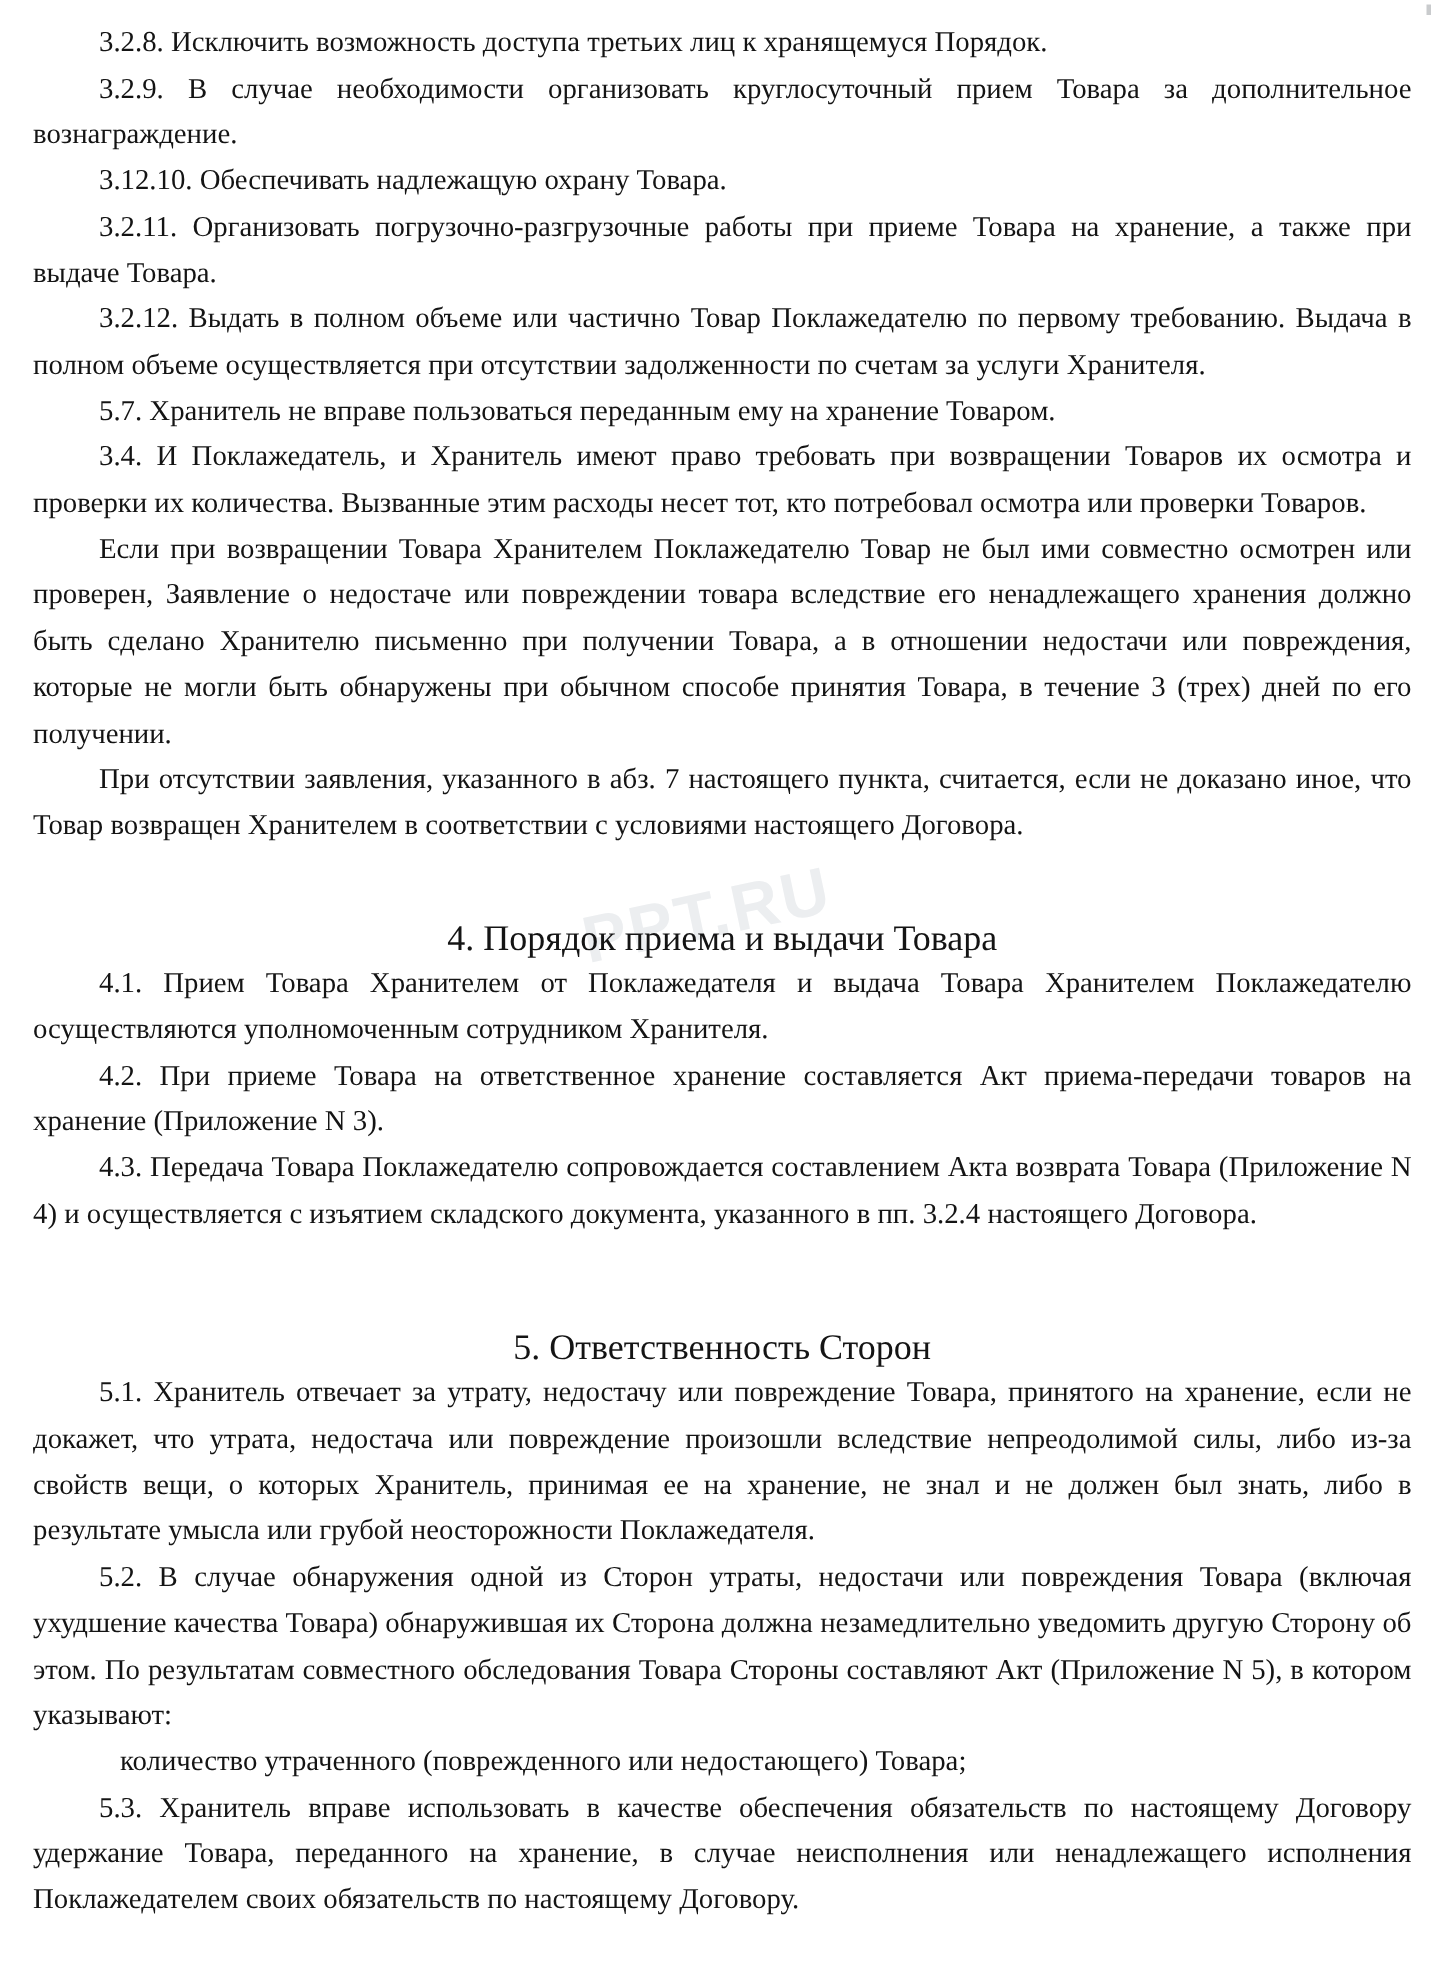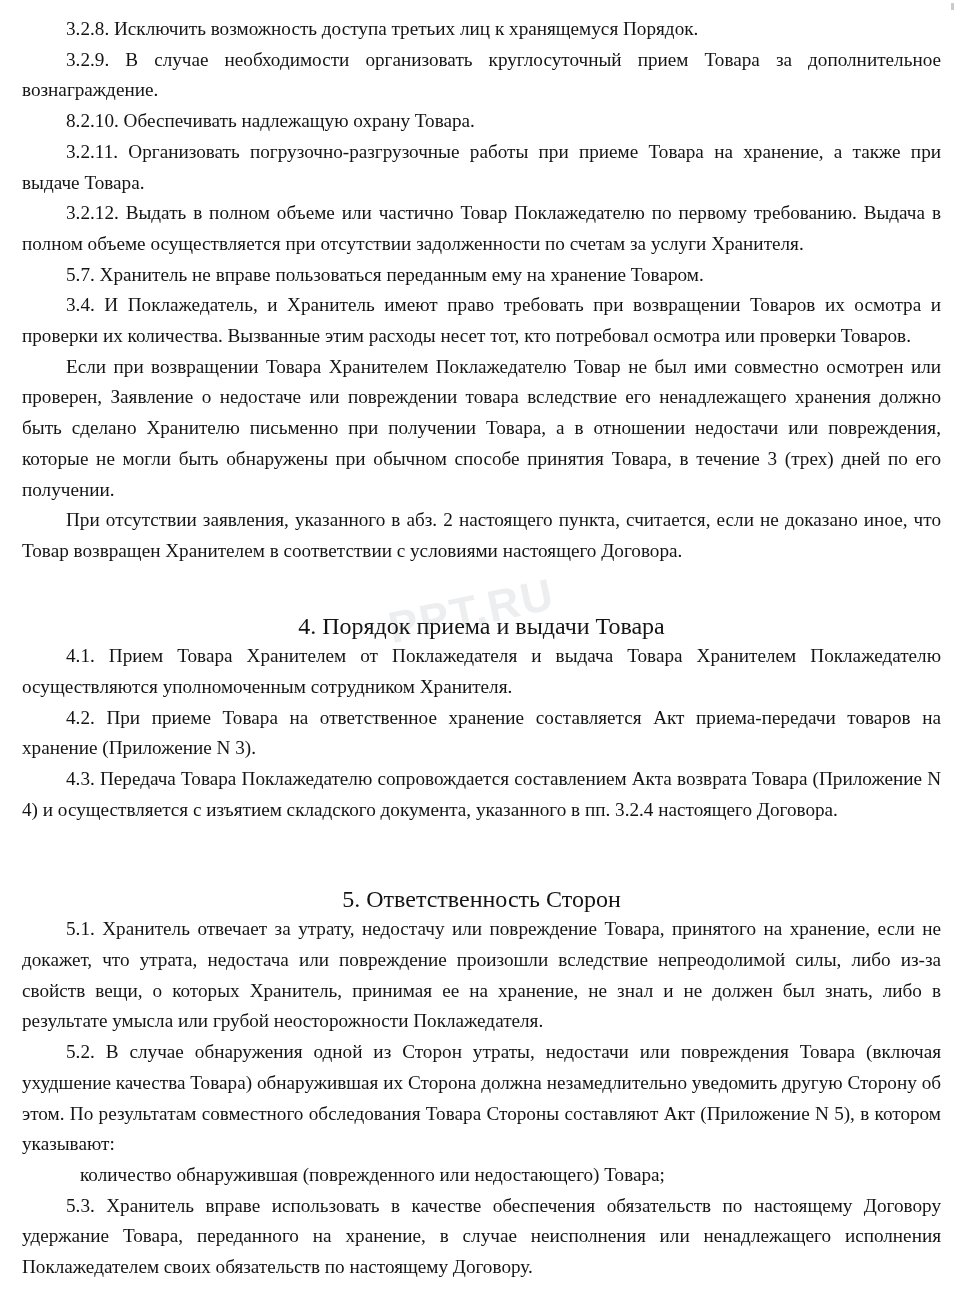--- a/index.html
+++ b/index.html
@@ -80,33 +80,33 @@
 
 <div class="page">
 
   <div class="scan-speck"></div>
 
   <div class="watermark">PPT.RU</div>
 
   <div class="doc-body">
       <p class="para">3.2.8. Исключить возможность доступа третьих лиц к хранящемуся Порядок.</p>
       <p class="para">3.2.9. В случае необходимости организовать круглосуточный прием Товара за дополнительное вознаграждение.</p>
-      <p class="para">8.2.10. Обеспечивать надлежащую охрану Товара.</p>
+      <p class="para">3.12.10. Обеспечивать надлежащую охрану Товара.</p>
       <p class="para">3.2.11. Организовать погрузочно-разгрузочные работы при приеме Товара на хранение, а также при выдаче Товара.</p>
       <p class="para">3.2.12. Выдать в полном объеме или частично Товар Поклажедателю по первому требованию. Выдача в полном объеме осуществляется при отсутствии задолженности по счетам за услуги Хранителя.</p>
       <p class="para">5.7. Хранитель не вправе пользоваться переданным ему на хранение Товаром.</p>
       <p class="para">3.4. И Поклажедатель, и Хранитель имеют право требовать при возвращении Товаров их осмотра и проверки их количества. Вызванные этим расходы несет тот, кто потребовал осмотра или проверки Товаров.</p>
       <p class="para">Если при возвращении Товара Хранителем Поклажедателю Товар не был ими совместно осмотрен или проверен, Заявление о недостаче или повреждении товара вследствие его ненадлежащего хранения должно быть сделано Хранителю письменно при получении Товара, а в отношении недостачи или повреждения, которые не могли быть обнаружены при обычном способе принятия Товара, в течение 3 (трех) дней по его получении.</p>
-      <p class="para">При отсутствии заявления, указанного в абз. 2 настоящего пункта, считается, если не доказано иное, что Товар возвращен Хранителем в соответствии с условиями настоящего Договора.</p>
+      <p class="para">При отсутствии заявления, указанного в абз. 7 настоящего пункта, считается, если не доказано иное, что Товар возвращен Хранителем в соответствии с условиями настоящего Договора.</p>
       <div class="gap-md"></div>
       <h2 class="section-heading">4. Порядок приема и выдачи Товара</h2>
       <p class="para">4.1. Прием Товара Хранителем от Поклажедателя и выдача Товара Хранителем Поклажедателю осуществляются уполномоченным сотрудником Хранителя.</p>
       <p class="para">4.2. При приеме Товара на ответственное хранение составляется Акт приема-передачи товаров на хранение (Приложение N 3).</p>
       <p class="para">4.3. Передача Товара Поклажедателю сопровождается составлением Акта возврата Товара (Приложение N 4) и осуществляется с изъятием складского документа, указанного в пп. 3.2.4 настоящего Договора.</p>
       <div class="gap-lg"></div>
       <h2 class="section-heading">5. Ответственность Сторон</h2>
       <p class="para">5.1. Хранитель отвечает за утрату, недостачу или повреждение Товара, принятого на хранение, если не докажет, что утрата, недостача или повреждение произошли вследствие непреодолимой силы, либо из-за свойств вещи, о которых Хранитель, принимая ее на хранение, не знал и не должен был знать, либо в результате умысла или грубой неосторожности Поклажедателя.</p>
       <p class="para">5.2. В случае обнаружения одной из Сторон утраты, недостачи или повреждения Товара (включая ухудшение качества Товара) обнаружившая их Сторона должна незамедлительно уведомить другую Сторону об этом. По результатам совместного обследования Товара Стороны составляют Акт (Приложение N 5), в котором указывают:</p>
-      <p class="para subitem">количество обнаружившая (поврежденного или недостающего) Товара;</p>
+      <p class="para subitem">количество утраченного (поврежденного или недостающего) Товара;</p>
       <p class="para">5.3. Хранитель вправе использовать в качестве обеспечения обязательств по настоящему Договору удержание Товара, переданного на хранение, в случае неисполнения или ненадлежащего исполнения Поклажедателем своих обязательств по настоящему Договору.</p>
     </div>
 
 </div>
 
 </body></html>

